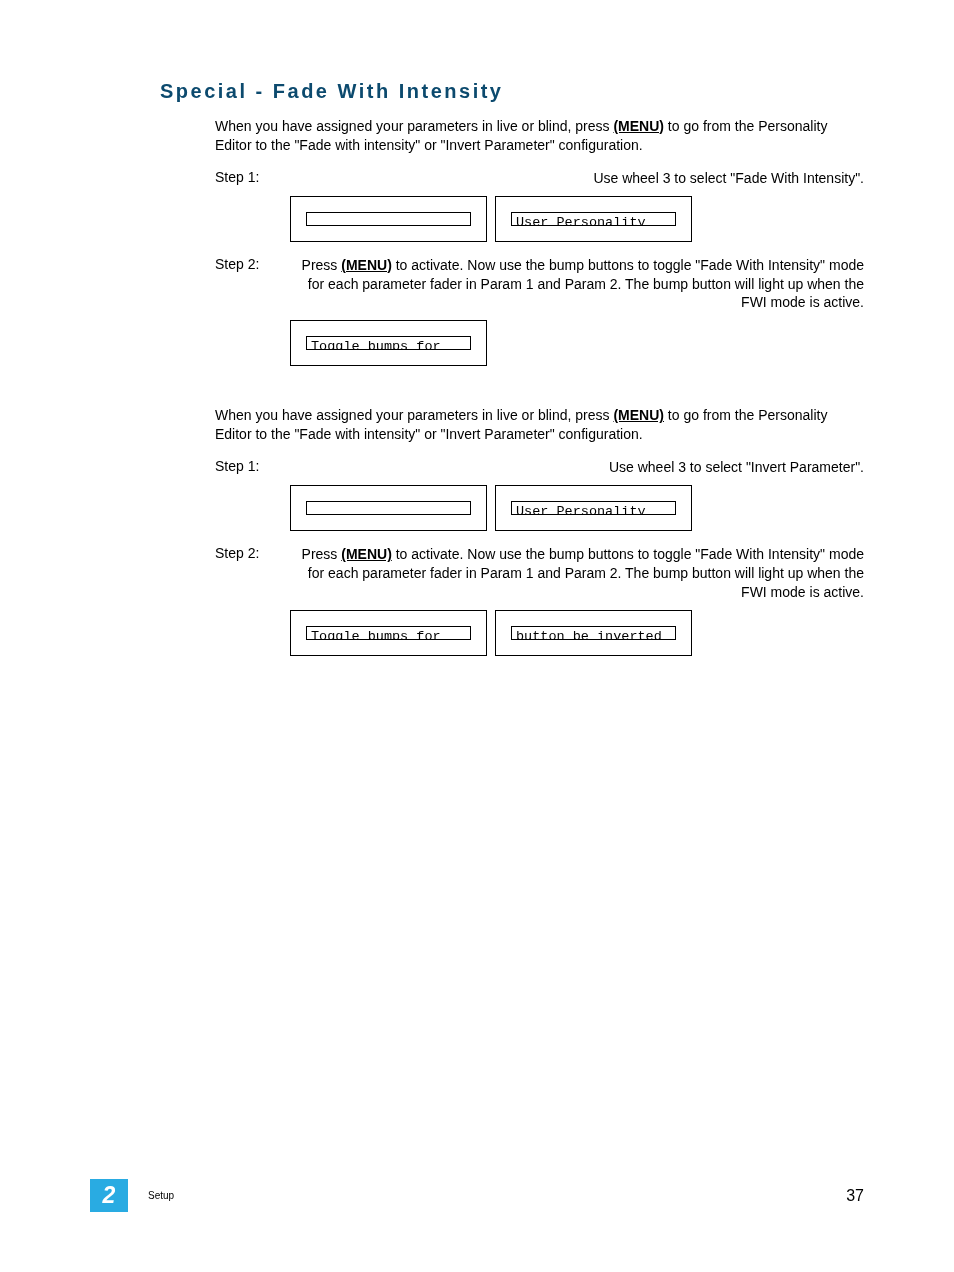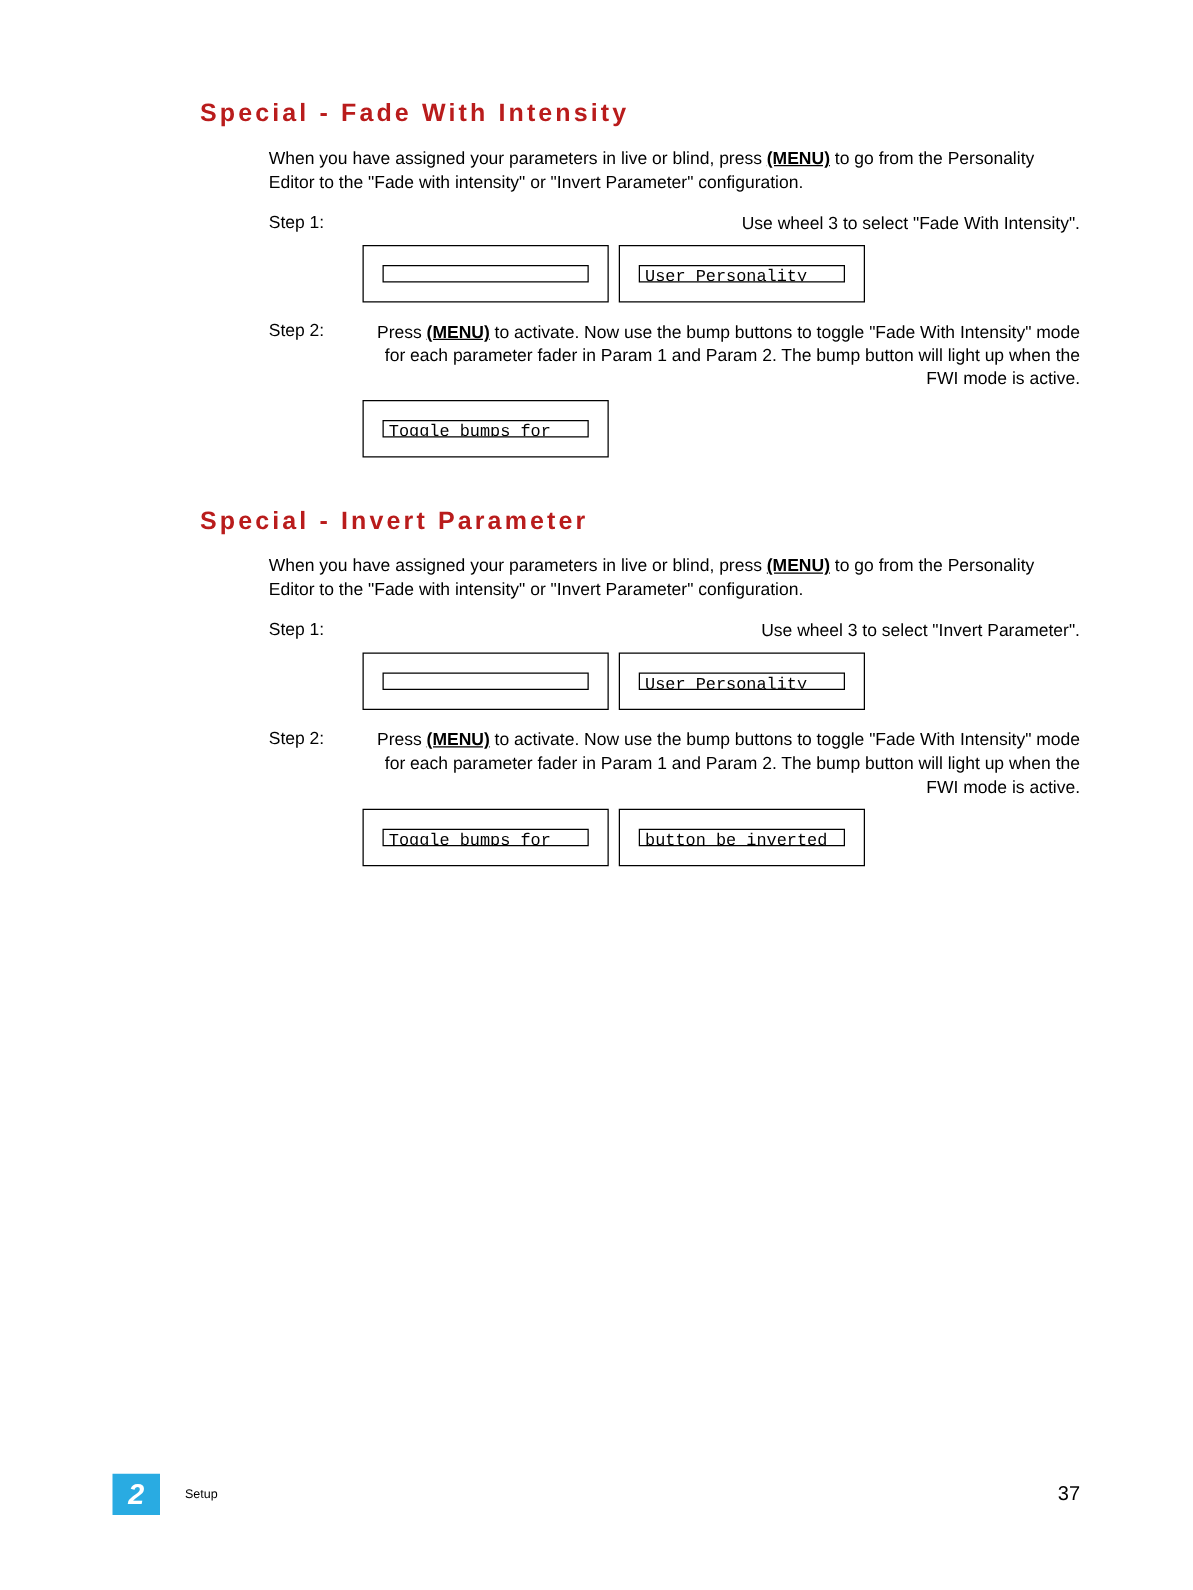--- a/index.html
+++ b/index.html
@@ -15,21 +15,21 @@
     box-sizing: border-box;
   }
   .page {
     padding: 80px 90px 0 90px;
   }
   h2 {
     font-size: 20px;
     font-weight: bold;
     letter-spacing: 2.5px;
     margin: 0 0 14px 70px;
-    color: #b91c1c;
+    color: #0c4a6e;
   }
   .intro {
     margin: 0 0 14px 125px;
     line-height: 1.35;
   }
   .step-row {
     display: flex;
     margin: 0 0 8px 125px;
   }
   .step-label {
@@ -138,21 +138,20 @@
 
   <div class="lcd-row">
     <div class="lcd">
         <div class="lcd-inner">Toggle bumps for
 parameters that</div>
       </div>
   </div>
 
   <div class="section-gap"></div>
 
-  <h2>Special - Invert Parameter</h2>
 
   <p class="intro">
     <span>When you have assigned your parameters in live or blind, press </span><span class="bold">(MENU)</span><span> to go from the Personality Editor to the "Fade with intensity" or "Invert Parameter" configuration.</span>
   </p>
 
   <div class="step-row">
     <div class="step-label">Step 1:</div>
     <div class="step-body">Use wheel 3 to select "Invert Parameter".</div>
   </div>
 

